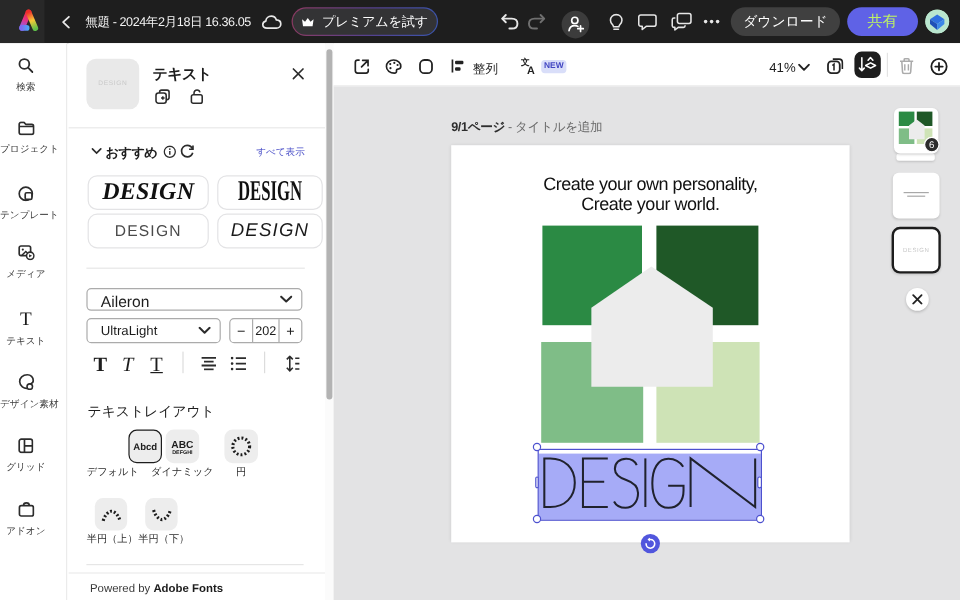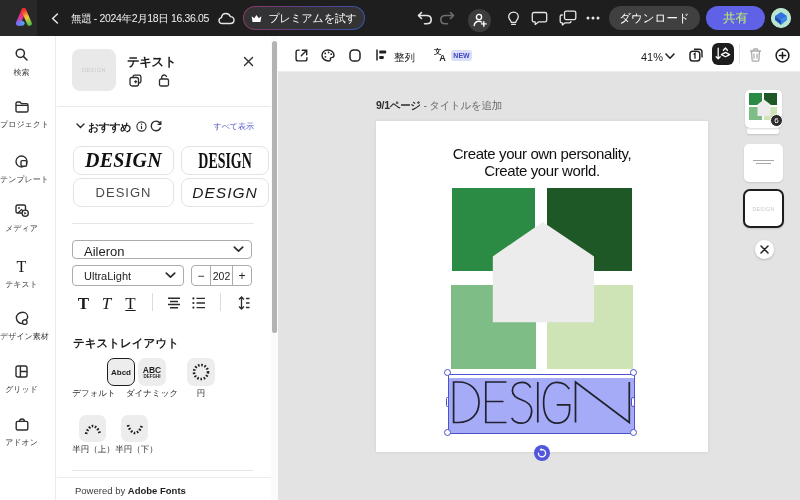--- a/index.html
+++ b/index.html
@@ -277,21 +277,21 @@
         <circle cx="1.4" cy="6" r="1.1" fill="#2c2c2c"></circle>
         <circle cx="1.4" cy="10.6" r="1.1" fill="#2c2c2c"></circle>
         <path d="M4.5 1.4 L13 1.4 M4.5 6 L13 6 M4.5 10.6 L13 10.6" stroke="#2c2c2c" stroke-width="1.4"></path>
       </svg>
     <div class="abs" style="left:163px;top:257px;width:1px;height:18px;background:#dcdcdc;"></div>
     <svg class="abs" style="left:179px;top:260px" width="14" height="14" viewBox="0 0 14 14">
         <path d="M3 3.5 L5.5 1 L8 3.5 M5.5 1.4 L5.5 12.6 M3 10.5 L5.5 13 L8 10.5" fill="none" stroke="#2c2c2c" stroke-width="1.3"></path>
         <path d="M10 2.5 L13.5 2.5 M10 7 L13.5 7 M10 11.5 L13.5 11.5" stroke="#2c2c2c" stroke-width="1.3"></path>
       </svg>
 
-    <div class="abs" style="left:16px;top:300px;font-size:11.5px;font-weight:bold;color:#1d1d1d;text-align:center;">テキストレイアウト</div>
+    <div class="abs" style="left:16px;top:300px;font-size:11.5px;font-weight:normal;color:#1d1d1d;text-align:center;">テキストレイアウト</div>
     <div class="abs" style="left:22px;top:322px;width:28px;height:28px;border-radius:7px;background:#ededed;border:1.8px solid #1d1d1d;display:flex;align-items:center;justify-content:center;margin-left:28px;">
       <span style="font-size:8px;font-weight:bold;color:#1d1d1d;">Abcd</span>
     </div>
     <div class="abs" style="left:81px;top:322px;width:28px;height:28px;border-radius:7px;background:#ededed;display:flex;flex-direction:column;align-items:center;justify-content:center;">
       <span style="font-size:8.5px;font-weight:bold;color:#1d1d1d;line-height:8px;">ABC</span>
       <span style="font-size:4.5px;font-weight:bold;color:#1d1d1d;line-height:5px;">DEFGHI</span>
     </div>
     <div class="abs" style="left:130px;top:322px;width:28px;height:28px;border-radius:7px;background:#ededed;display:flex;align-items:center;justify-content:center;">
       <svg width="20" height="20" viewBox="0 0 20 20">
           <circle cx="10" cy="10" r="7" fill="none" stroke="#1d1d1d" stroke-width="2.6" stroke-dasharray="1.6 1.7"></circle>

